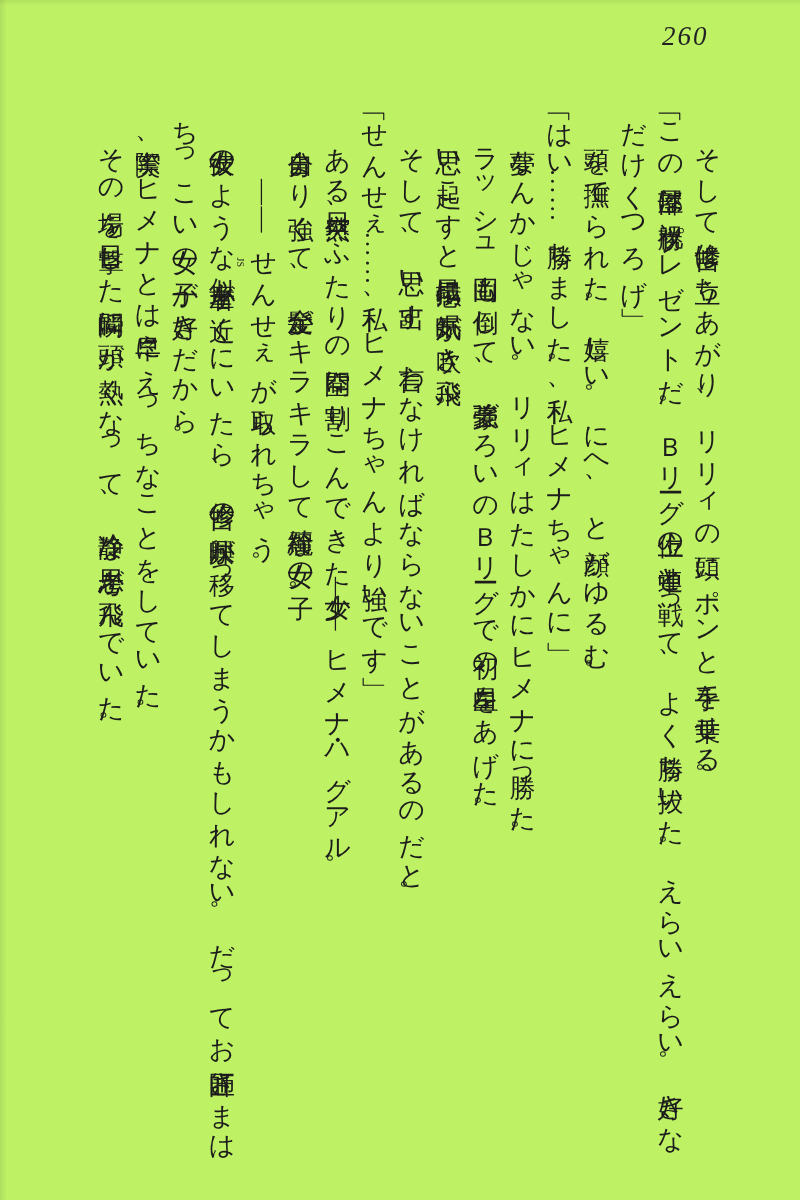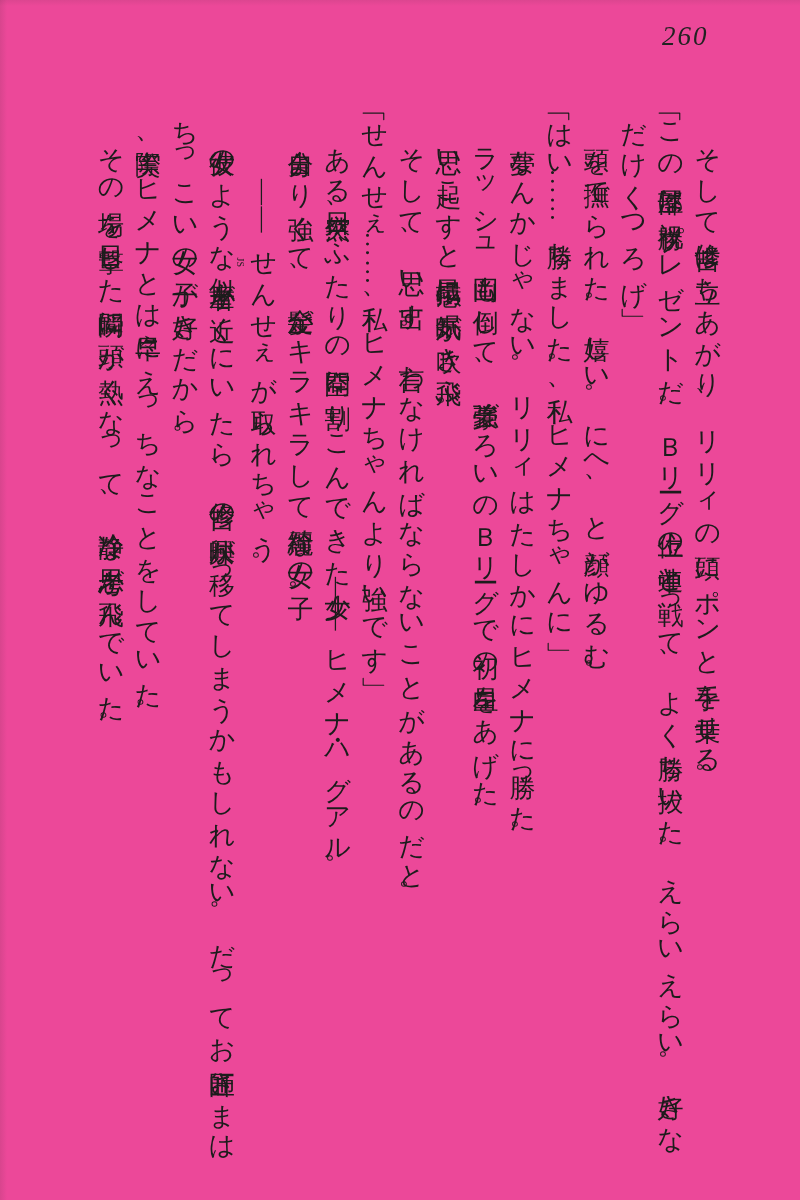--- a/index.html
+++ b/index.html
@@ -4,21 +4,21 @@
 <style>
   html, body {
     margin: 0;
     padding: 0;
     background: #e8e8e8;
   }
   .page {
     position: relative;
     width: 800px;
     height: 1200px;
-    background: #ec4899;
+    background: #bef264;
     overflow: hidden;
     font-family: "Liberation Serif", "DejaVu Serif", serif;
     color: #1c1c1c;
   }
   
   .page::before {
     content: "";
     position: absolute;
     inset: 0;
     background:

